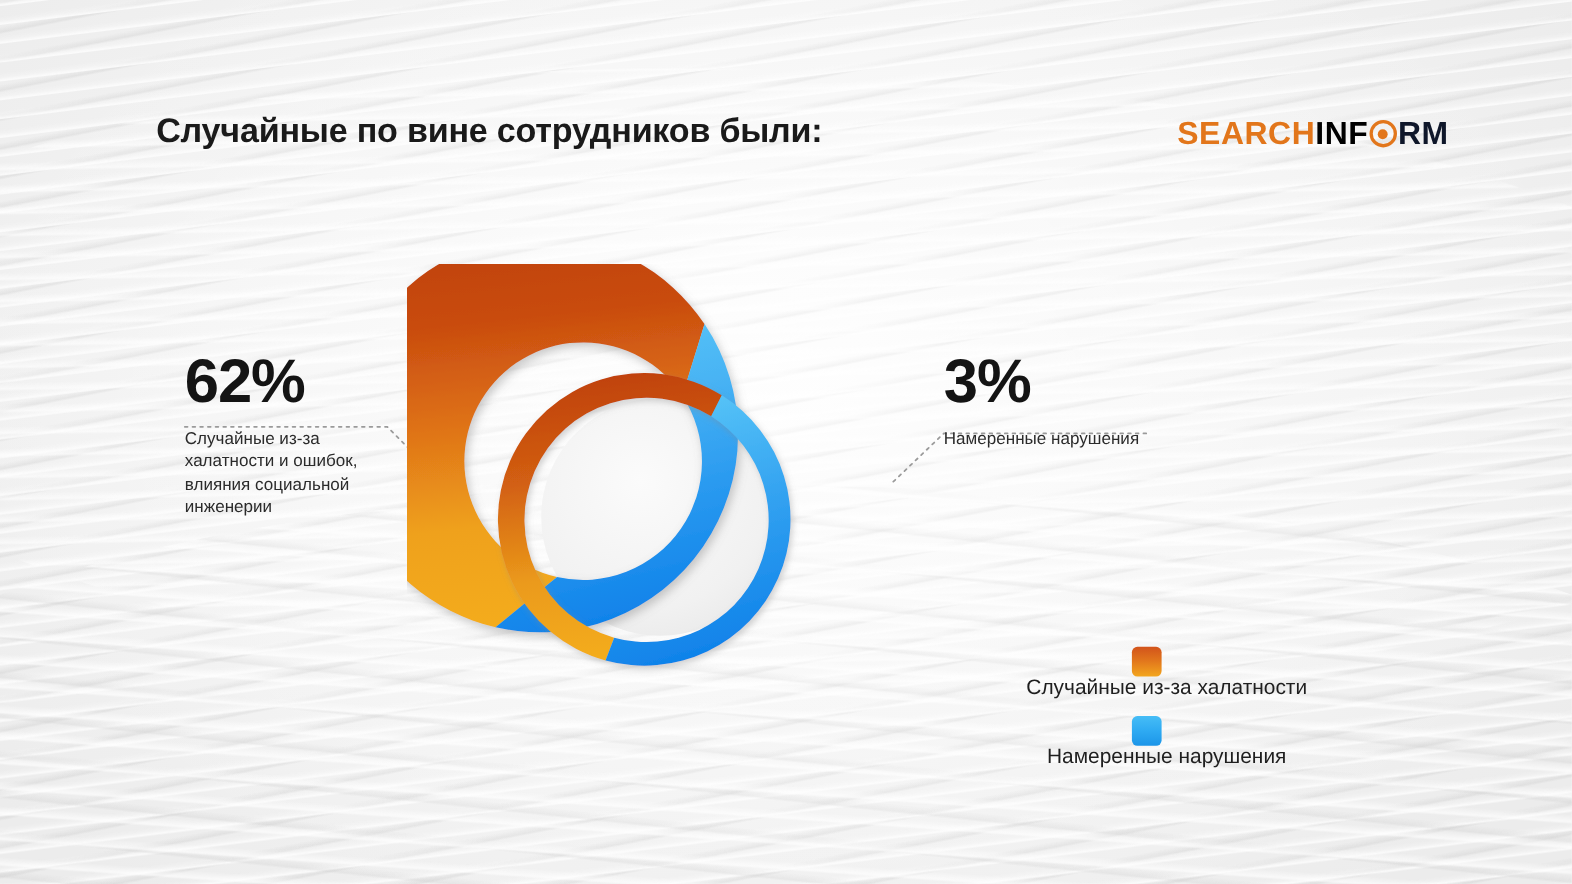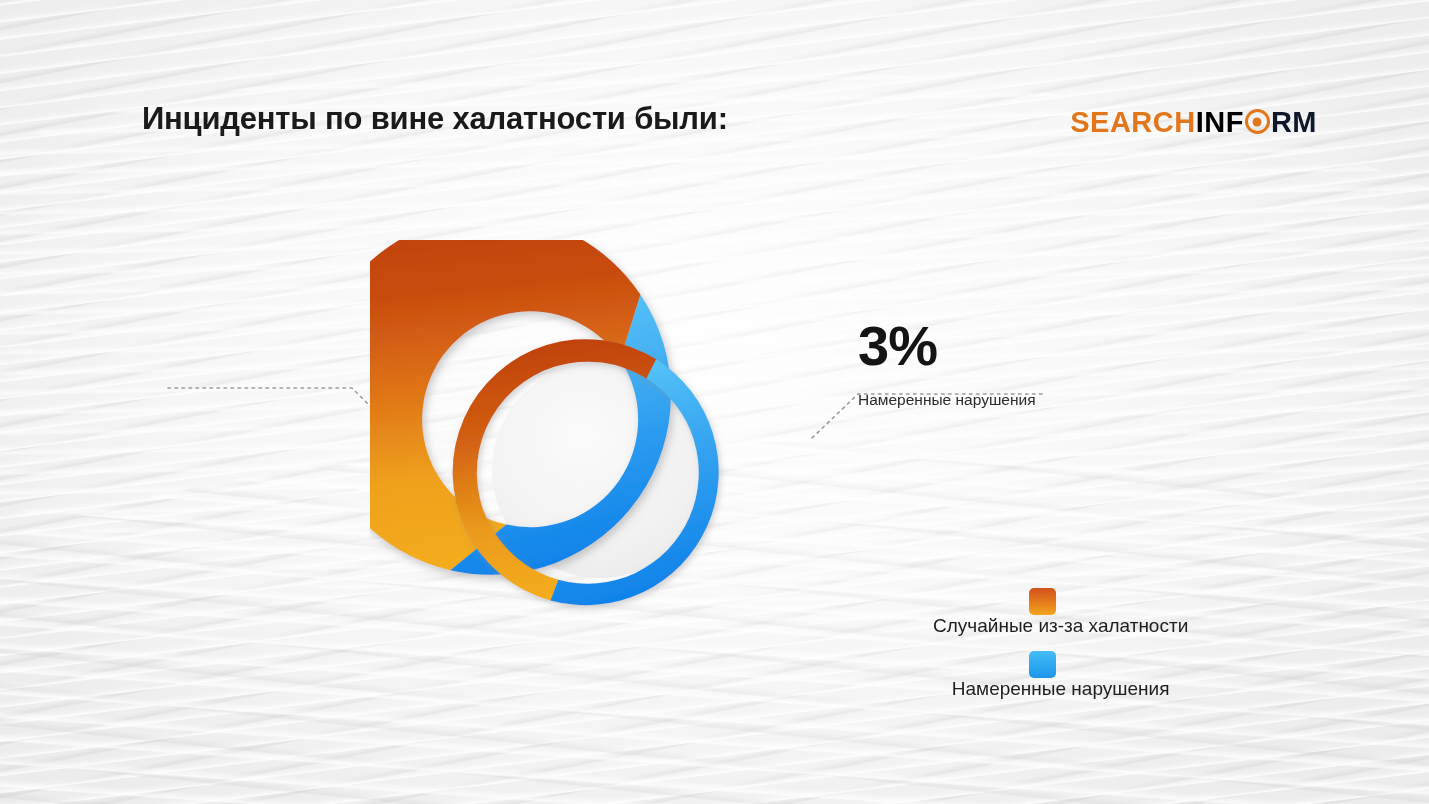--- a/index.html
+++ b/index.html
@@ -194,21 +194,21 @@
 <body>
 
 <div id="slide">
 
   <div class="bg-base"></div>
   <div class="bg-waves"></div>
   <div class="bg-waves2"></div>
   <div class="bg-waves3"></div>
   <div class="bg-vignette"></div>
 
-  <div id="page-title">Инциденты по вине халатности были:</div>
+  <div id="page-title">Случайные по вине сотрудников были:</div>
 
   <div id="logo">
     <span class="logo-search">SEARCH</span>
       <span class="logo-inf">INF</span>
       <span class="logo-o"></span>
       <span class="logo-rm">RM</span>
   </div>
 
   <svg id="leaders" width="1429" height="804">
     <g stroke="#9a9a9a" stroke-width="1.6" fill="none" stroke-dasharray="2.5 4.5" stroke-linecap="round">
@@ -285,20 +285,22 @@
         <path fill="url(#gradBlueIn)" d="M 180.47 360.39
                  A 133 133 0 0 0 286.19 119.37
                  L 276.56 138.50
                  A 111 111 0 0 1 188.32 339.68
                  Z"></path>
       </g>
     </svg>
   </div>
 
   <div class="callout" id="callout-left">
+    <div class="callout-pct">62%</div>
+    <div class="callout-desc">Случайные из-за халатности и ошибок, влияния социальной инженерии</div>
   </div>
 
   <div class="callout" id="callout-right">
     <div class="callout-pct">3%</div>
     <div class="callout-desc">Намеренные нарушения</div>
   </div>
 
   <div id="legend">
     <div class="legend-item">
       <span class="legend-swatch orange"></span>

